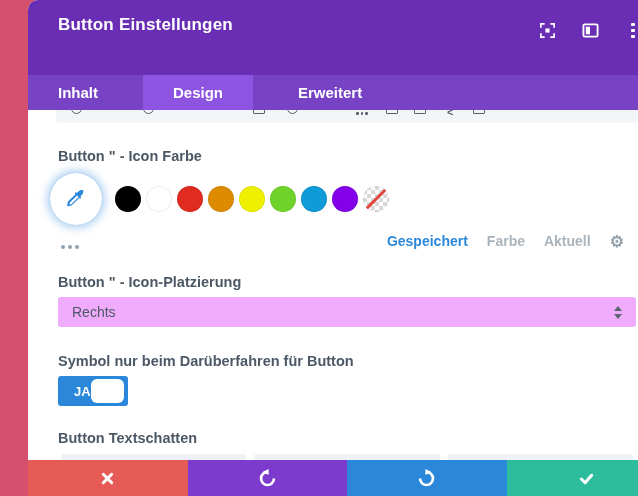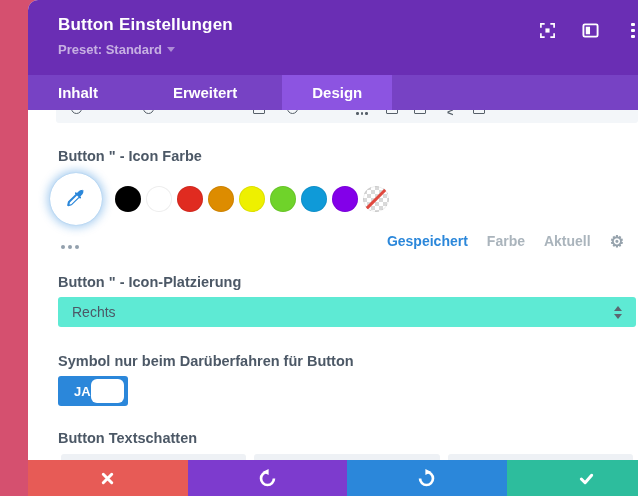--- a/index.html
+++ b/index.html
@@ -53,21 +53,21 @@
     background:#e0483e; transform:translateX(-50%) rotate(45deg); }
   .row-actions { margin-top:8px; display:flex; align-items:flex-end; height:15px; }
   .more-dots { margin-left:3px; display:flex; gap:3px; cursor:pointer; }
   .more-dots i { width:4px; height:4px; background:#93a0ad; border-radius:50%; }
   .links { margin-left:auto; display:flex; align-items:center; gap:19px; font-size:14px; font-weight:700; padding-right:12px; }
   .link { cursor:pointer; }
   .link-saved { color:#2b87da; }
   .link-muted { color:#aab4bc; }
   .gear { color:#97a3ad; font-size:16px; line-height:15px; cursor:pointer; }
   
-  .dropdown { margin-top:7px; height:30px; background:#5eead4; border-radius:3px; display:flex; align-items:center;
+  .dropdown { margin-top:7px; height:30px; background:#f0abfc; border-radius:3px; display:flex; align-items:center;
     padding:0 14px; font-size:14px; color:#4c5866; cursor:pointer; }
   .dd-arrows { margin-left:auto; display:flex; flex-direction:column; gap:3px; }
   .dd-arrows b { width:0; height:0; border-left:4px solid transparent; border-right:4px solid transparent; }
   .dd-up { border-bottom:5px solid #5b6670; }
   .dd-down { border-top:5px solid #5b6670; }
   
   .label-mt { margin-top:26px; }
   .toggle { margin-top:7px; width:70px; height:30px; background:#2b87da; border-radius:3px; position:relative; cursor:pointer; }
   .toggle-label { position:absolute; left:16px; top:50%; transform:translateY(-50%); color:#fff; font-weight:700; font-size:13px; }
   .toggle-knob { position:absolute; right:4px; top:3px; width:33px; height:24px; background:#fff; border-radius:6px; }
@@ -80,23 +80,20 @@
   .footer-btn { flex:1; display:flex; align-items:center; justify-content:center; cursor:pointer; }
 </style>
 </head>
 <body>
 
 <div class="modal">
 
   <div class="header">
     <div>
       <div class="title">Button Einstellungen</div>
-      <div class="preset">
-        <span>Preset: Standard</span><span class="caret"></span>
-      </div>
     </div>
     <div class="header-icons">
       <div class="hicon">
         <svg width="17" height="17" viewBox="0 0 18 18" fill="none" stroke="#fff" stroke-width="1.8">
           <path d="M2 6 V2 H6"></path>
             <path d="M12 2 H16 V6"></path>
             <path d="M16 12 V16 H12"></path>
             <path d="M6 16 H2 V12"></path>
           <rect x="6.8" y="6.8" width="4.4" height="4.4" fill="#fff" stroke="none"></rect>
         </svg>
@@ -110,22 +107,22 @@
       <div class="hicon kebab">
           <span></span>
           <span></span>
           <span></span>
         </div>
     </div>
   </div>
 
   <div class="tabs">
     <div class="tab">Inhalt</div>
+    <div class="tab active">Design</div>
     <div class="tab">Erweitert</div>
-    <div class="tab active">Design</div>
   </div>
 
   <div class="content">
 
     <div class="strip">
       <span class="pg pg-circle" style="left:15px"></span>
       <span class="pg pg-circle" style="left:87px"></span>
       <span class="pg pg-square" style="left:197px"></span>
       <span class="pg pg-circle" style="left:231px"></span>
       <span class="pg-dots" style="left:300px">

